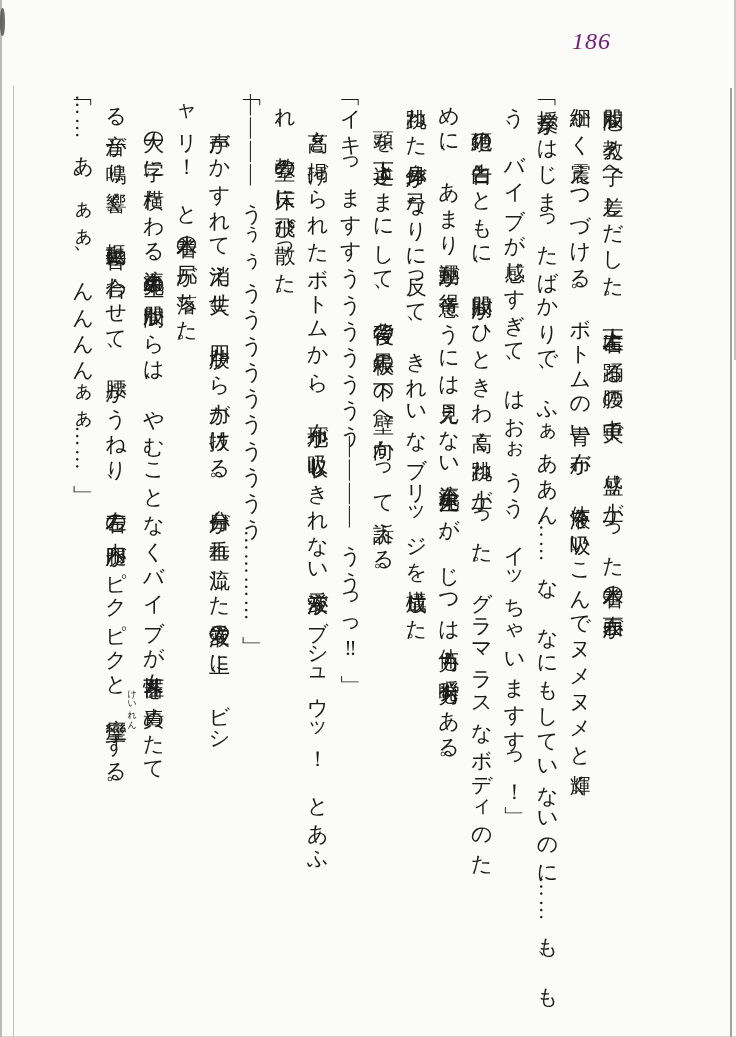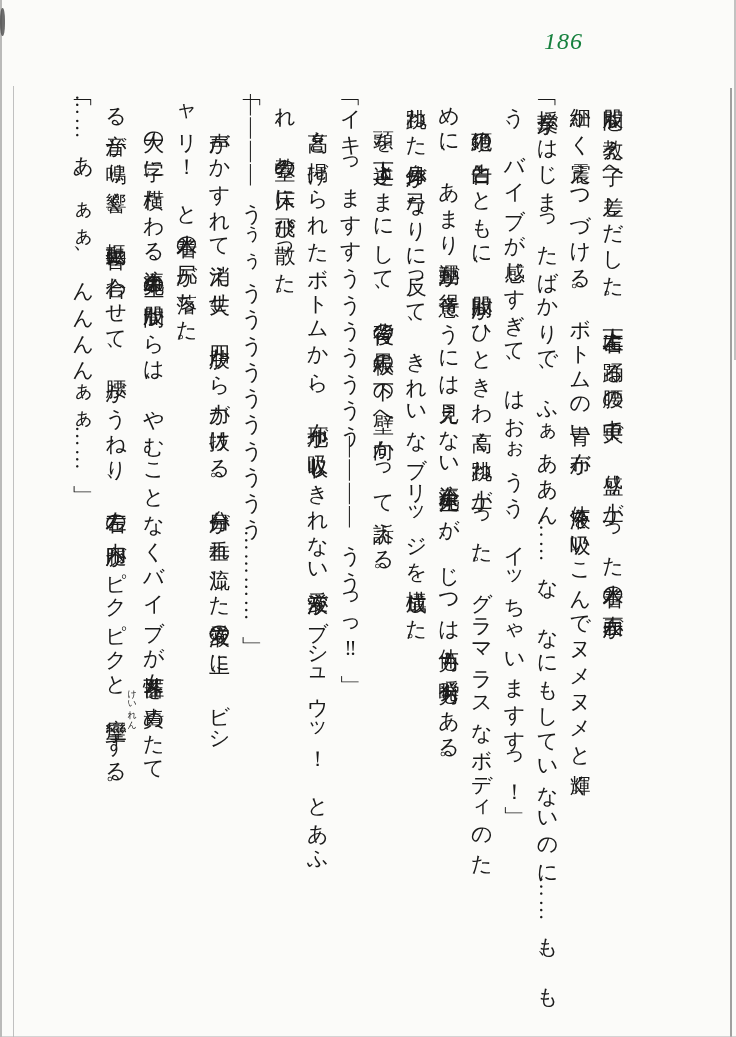--- a/index.html
+++ b/index.html
@@ -7,25 +7,25 @@
     width: 736px;
     height: 1037px;
     position: relative;
     background: #fbfbf9;
     overflow: hidden;
     font-family: "Liberation Serif", "DejaVu Serif", serif;
   }
   .page-number {
     position: absolute;
     top: 28px;
-    left: 544px;
+    left: 572px;
     font-size: 24px;
     font-style: italic;
     letter-spacing: 1px;
-    color: #15803d;
+    color: #701a75;
   }
   .text-body {
     position: absolute;
     top: 92px;
     left: 71px;
     width: 558px;
     height: 920px;
     writing-mode: vertical-rl;
     text-orientation: mixed;
     font-size: 21px;

